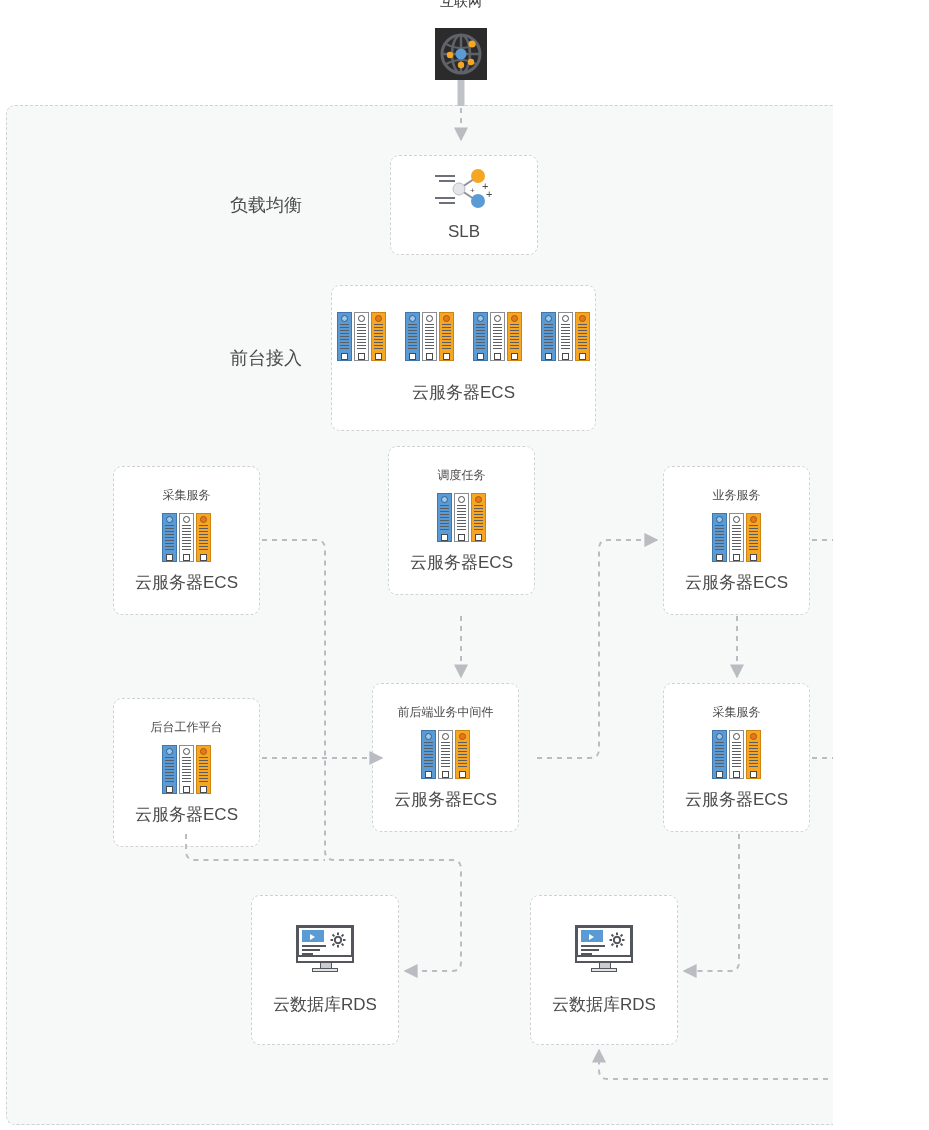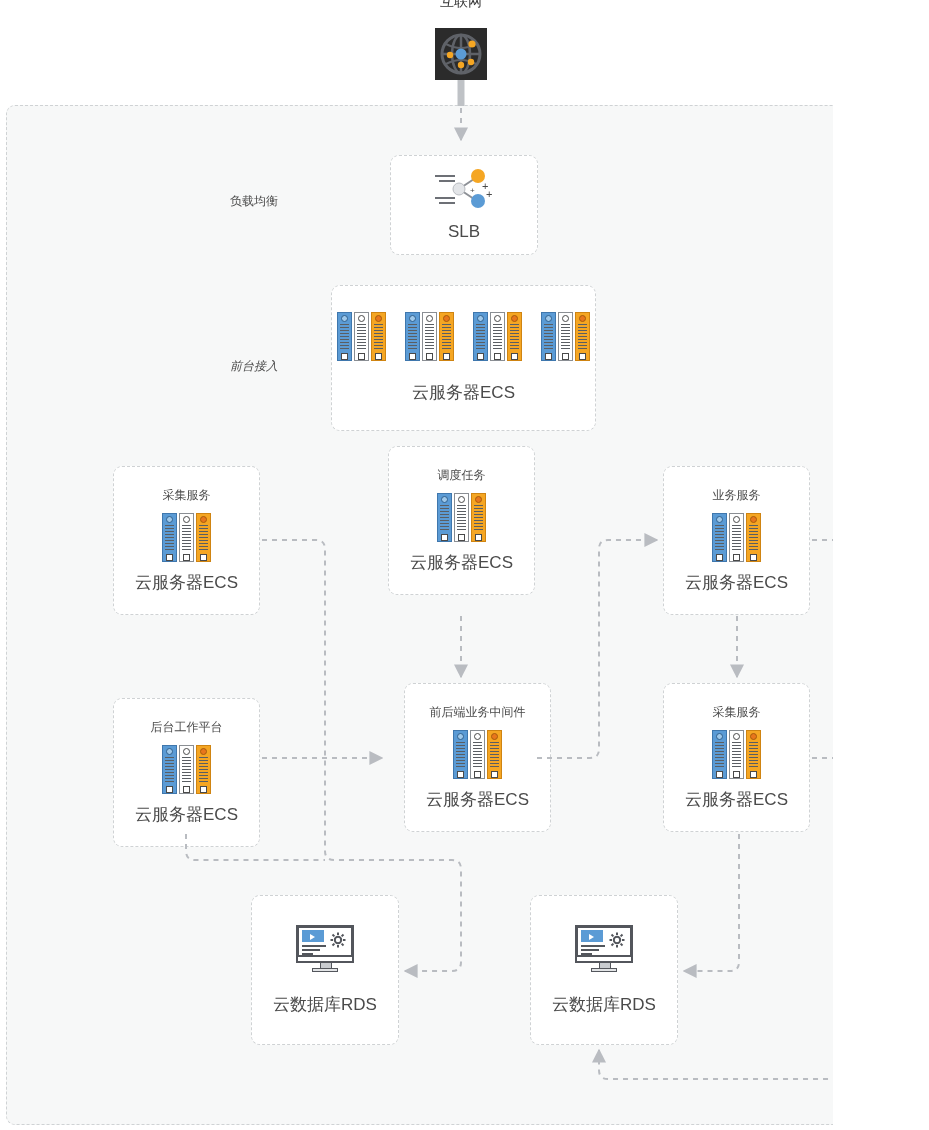--- a/index.html
+++ b/index.html
@@ -55,21 +55,21 @@
     font-size: 17px;
     color: #4a4a4a;
     line-height: 1.2;
     margin-top: 11px;
     white-space: nowrap;
   }
 
   
   .zone-label {
     position: absolute;
-    font-size: 12px;
+    font-size: 18px;
     color: #4a4a4a;
     white-space: nowrap;
   }
 
   
   .internet-label {
     position: absolute;
     left: 424px;
     top: -7px;
     width: 74px;
@@ -235,21 +235,21 @@
       <circle cx="37" cy="16" r="3.6" fill="#f5a623"></circle>
       <circle cx="15" cy="27" r="3.2" fill="#f5a623"></circle>
       <circle cx="26" cy="37" r="3.2" fill="#f5a623"></circle>
       <circle cx="36" cy="34" r="3.2" fill="#f5a623"></circle>
     </svg>
   </div>
 
   <div class="vpc-container"></div>
 
   <div class="zone-label" style="left:230px; top:193px;">负载均衡</div>
-  <div class="zone-label" style="left:230px; top:358px;font-style:italic;">前台接入</div>
+  <div class="zone-label" style="left:230px; top:346px;">前台接入</div>
 
   <div class="node" style="left:390px; top:155px; width:148px; height:100px;">
     <div class="slb-icon">
       <svg width="62" height="44" viewBox="0 0 62 44">
         <line x1="2" y1="9" x2="22" y2="9" stroke="#6d7076" stroke-width="2"></line>
         <line x1="6" y1="14" x2="22" y2="14" stroke="#6d7076" stroke-width="2"></line>
         <line x1="2" y1="31" x2="22" y2="31" stroke="#6d7076" stroke-width="2"></line>
         <line x1="6" y1="36" x2="22" y2="36" stroke="#6d7076" stroke-width="2"></line>
         <line x1="26" y1="22" x2="44" y2="10" stroke="#8d9096" stroke-width="2"></line>
         <line x1="26" y1="22" x2="44" y2="34" stroke="#8d9096" stroke-width="2"></line>
@@ -419,21 +419,21 @@
         </div>
       <div class="rack orange">
           <div class="dot"></div>
           <div class="lines"></div>
           <div class="sq"></div>
         </div>
     </div>
     <div class="node-caption">云服务器ECS</div>
   </div>
 
-  <div class="node" style="left:404px; top:683px; width:147px; height:149px;">
+  <div class="node" style="left:372px; top:683px; width:147px; height:149px;">
     <div class="node-title">前后端业务中间件</div>
     <div class="ecs-icon">
       <div class="rack blue">
           <div class="dot"></div>
           <div class="lines"></div>
           <div class="sq"></div>
         </div>
       <div class="rack white">
           <div class="dot"></div>
           <div class="lines"></div>

